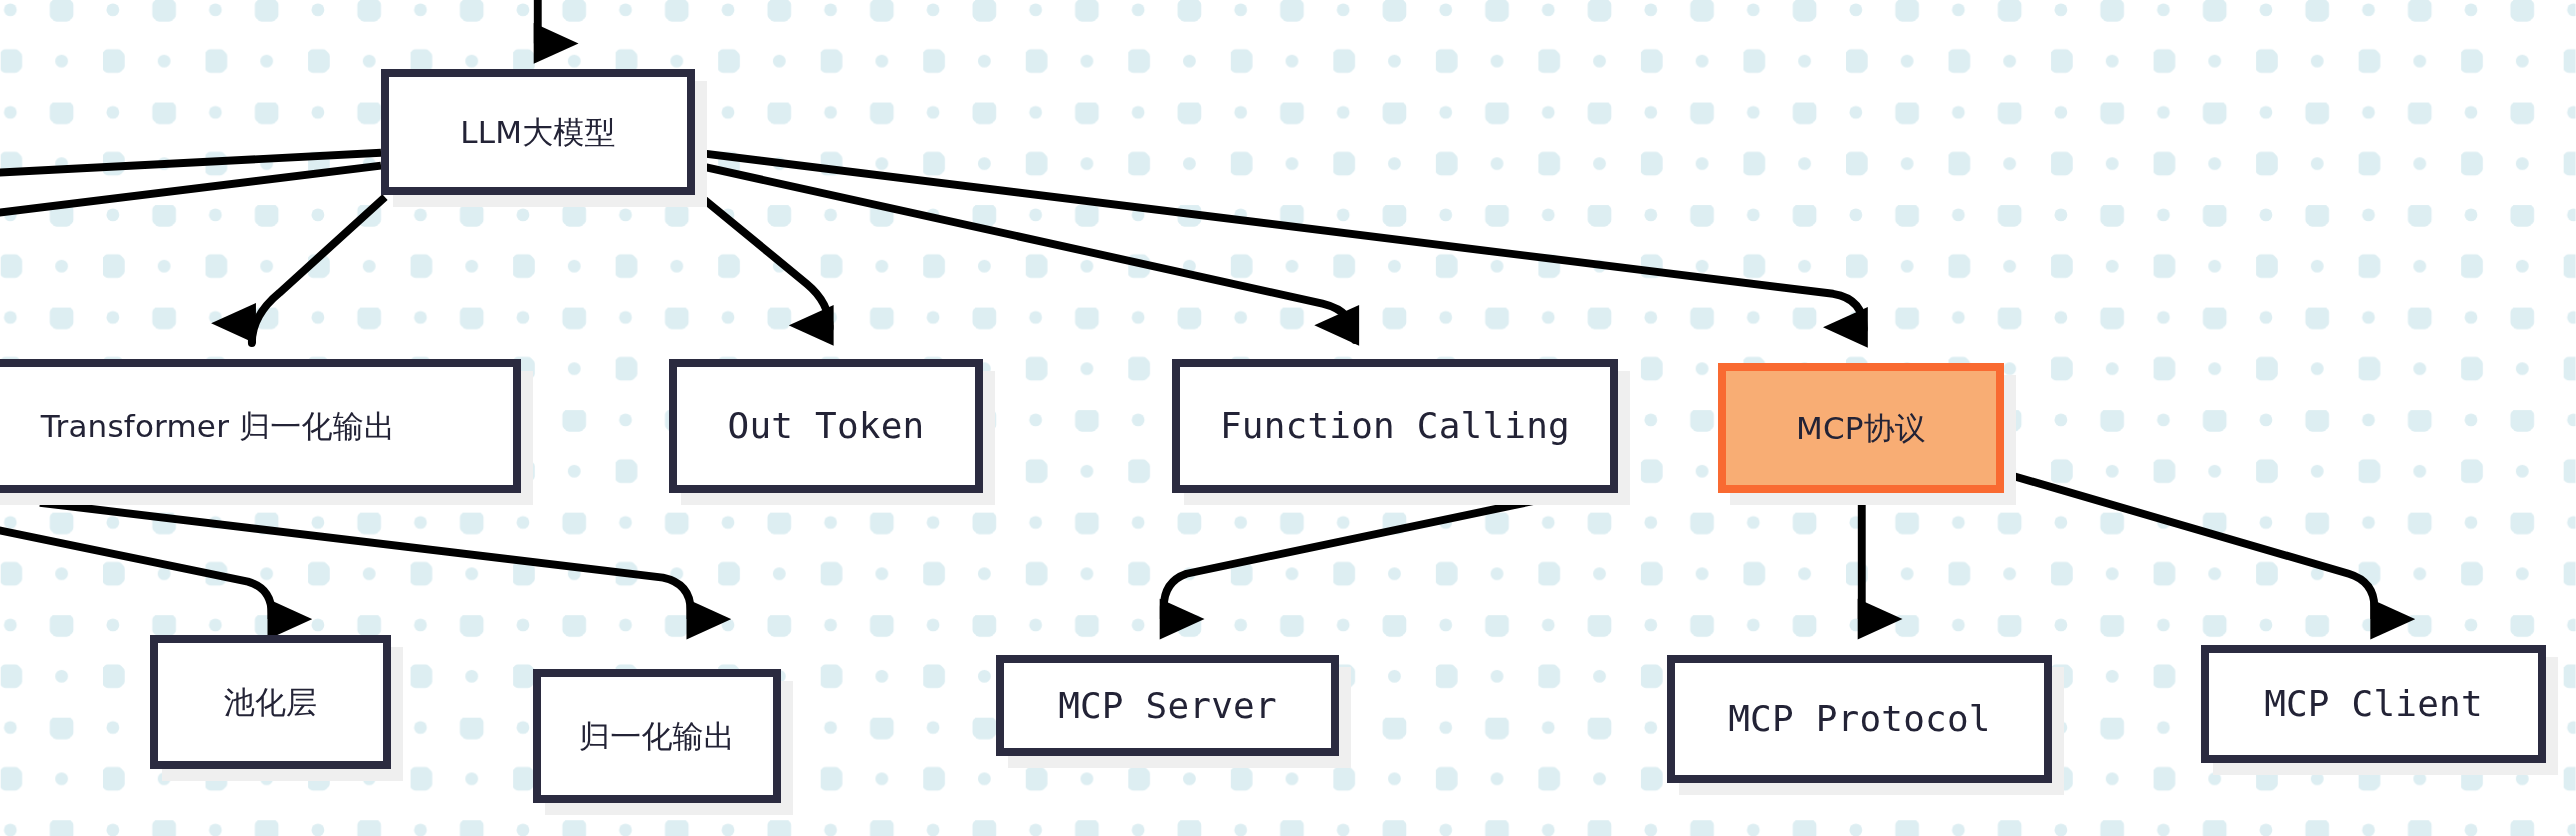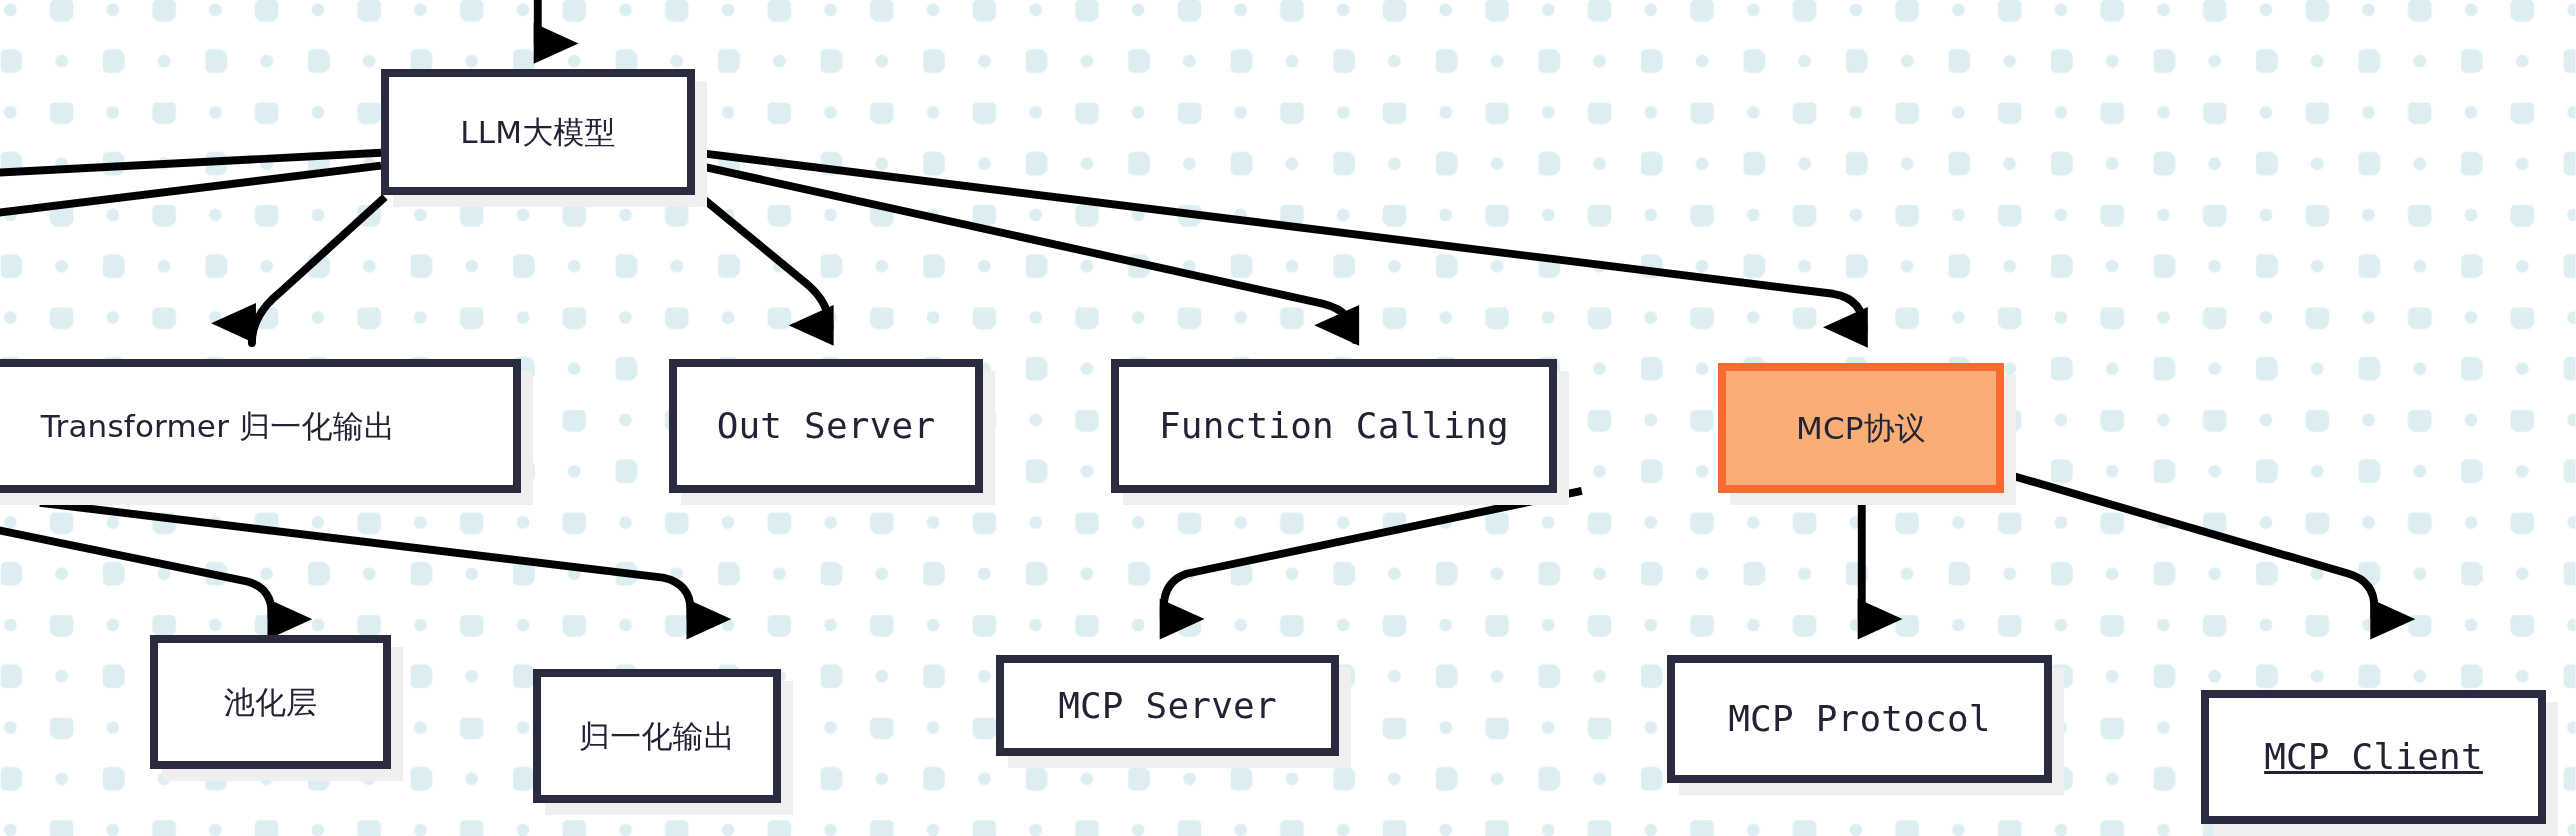--- a/index.html
+++ b/index.html
@@ -129,24 +129,24 @@
 
     <div class="node" style="left:381px; top:69px; width:314px; height:126px;">
       <span class="node-label cjk">LLM大模型</span>
     </div>
 
     <div class="node" style="left:-85px; top:359px; width:606px; height:134px;">
       <span class="node-label cjk">Transformer 归一化输出</span>
     </div>
 
     <div class="node" style="left:669px; top:359px; width:314px; height:134px;">
-      <span class="node-label mono">Out Server</span>
+      <span class="node-label mono">Out Token</span>
     </div>
 
-    <div class="node" style="left:1111px; top:359px; width:446px; height:134px;">
+    <div class="node" style="left:1172px; top:359px; width:446px; height:134px;">
       <span class="node-label mono">Function Calling</span>
     </div>
 
     <div class="node accent" style="left:1718px; top:363px; width:286px; height:130px;align-items:center;">
       <span class="node-label cjk">MCP协议</span>
     </div>
 
     <div class="node" style="left:150px; top:635px; width:241px; height:134px;">
       <span class="node-label cjk">池化层</span>
     </div>
@@ -156,19 +156,19 @@
     </div>
 
     <div class="node" style="left:996px; top:655px; width:343px; height:101px;">
       <span class="node-label mono">MCP Server</span>
     </div>
 
     <div class="node" style="left:1667px; top:655px; width:385px; height:128px;">
       <span class="node-label mono">MCP Protocol</span>
     </div>
 
-    <div class="node" style="left:2201px; top:690px; width:345px; height:134px;text-decoration:underline;">
+    <div class="node" style="left:2201px; top:645px; width:345px; height:118px;">
       <span class="node-label mono">MCP Client</span>
     </div>
 
   </div>
 </div>
 
 
 </body></html>

